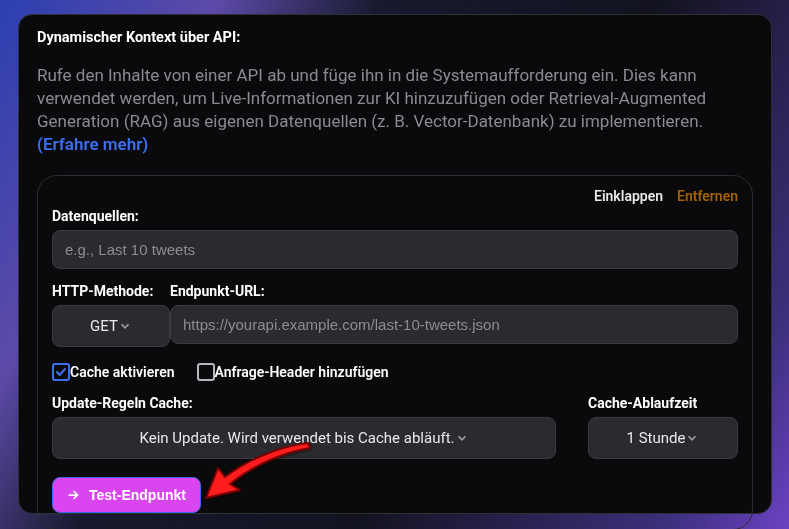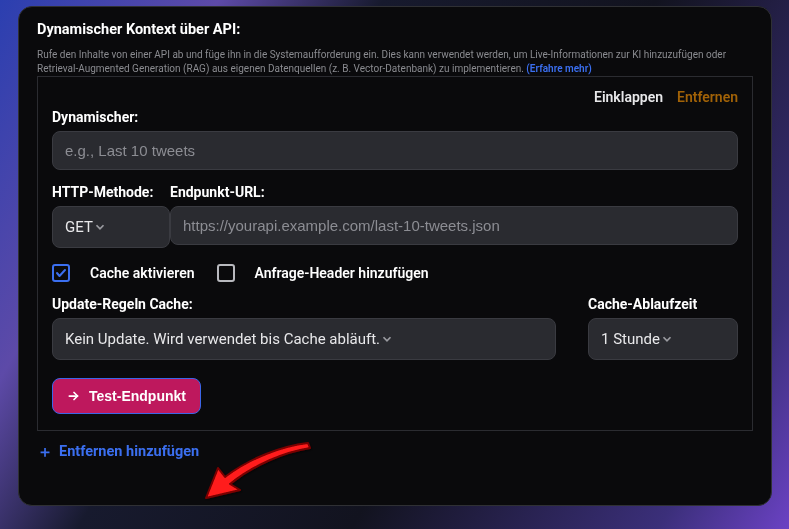--- a/index.html
+++ b/index.html
@@ -5,48 +5,48 @@
   * { box-sizing: border-box; margin: 0; padding: 0; }
   html, body { width: 789px; height: 529px; }
   body {
     font-family: -apple-system, BlinkMacSystemFont, "Segoe UI", Roboto, Helvetica, Arial, sans-serif;
     background: linear-gradient(120deg, #2b3fb0 0%, #5d4aa8 20%, #171a2e 35%, #12131f 60%, #3b2f7a 88%, #6b42c4 100%);
     position: relative;
     overflow: hidden;
   }
   .panel {
     position: absolute;
-    left: 18px; top: 6px;
+    left: 18px; top: 14px;
     width: 754px; height: 500px;
     background: #0a0a0c;
     border: 1px solid #2f3034;
     border-radius: 14px;
     padding: 14px 18px 12px 18px;
     color: #e8e8ea;
   }
   .title {
     font-size: 14.5px;
     font-weight: 700;
     color: #fff;
   }
   .desc {
-    font-size: 10px;
+    font-size: 17px;
     line-height: 1.35;
     color: #8a8b90;
-    margin-top: 10px;
+    margin-top: 18px;
   }
   .desc a, .learn-more {
     color: #3b6ff0;
     text-decoration: none;
     font-weight: 600;
   }
   .card {
-    margin-top: 1px;
+    margin-top: 19px;
     border: 1px solid #2b2c31;
-    border-radius: 0;
+    border-radius: 20px;
     padding: 12px 14px 16px 14px;
     position: relative;
   }
   .card-top {
     display: flex;
     justify-content: flex-end;
     gap: 14px;
     font-size: 14px;
     font-weight: 600;
     margin-bottom: 4px;
@@ -71,56 +71,56 @@
     outline: none;
   }
   .text-input::placeholder { color: #8c8d93; }
   .row { display: flex; gap: 0; margin-top: 14px; }
   .col { display: flex; flex-direction: column; }
   .col.method { width: 118px; }
   .col.url { flex: 1; }
   .select-box {
     display: flex;
     align-items: center;
-    justify-content: flex-start;
+    justify-content: center;
     cursor: pointer;
     height: 42px;
   }
   .select-box .chev {
     width: 14px; height: 14px;
     display: inline-flex;
     align-items: center; justify-content: center;
     color: #9a9ba0;
   }
   .checks {
     display: flex;
     gap: 22px;
     margin-top: 16px;
     align-items: center;
   }
   .check {
-    display: flex; align-items: center; gap: 20px;
+    display: flex; align-items: center; gap: 0;
     font-size: 14px; font-weight: 600; color: #fff;
     cursor: pointer;
   }
   .cbox {
     width: 18px; height: 18px;
     border: 2px solid #3b6ff0;
     border-radius: 3px;
     background: #0a0a0c;
     display: inline-flex; align-items: center; justify-content: center;
   }
   .cbox.unchecked { border-color: #b8b9be; }
   .cbox svg { width: 12px; height: 12px; }
   .row2 { display: flex; gap: 32px; margin-top: 14px; }
   .col.rule { flex: 1; }
   .col.ttl { width: 150px; }
   .btn-primary {
     margin-top: 18px;
-    background: #be185d;
+    background: #d946ef;
     border: 1px solid #3b66e8;
     color: #fff;
     font-size: 14px;
     font-weight: 700;
     padding: 9px 14px;
     border-radius: 8px;
     display: inline-flex;
     align-items: center;
     gap: 8px;
     cursor: pointer;
@@ -153,21 +153,21 @@
   <div class="desc">
     <span>Rufe den Inhalte von einer API ab und füge ihn in die Systemaufforderung ein. Dies kann verwendet werden, um Live-Informationen zur KI hinzuzufügen oder Retrieval-Augmented Generation (RAG) aus eigenen Datenquellen (z. B. Vector-Datenbank) zu implementieren. </span><a href="#" class="learn-more">(Erfahre mehr)</a>
   </div>
 
   <div class="card">
     <div class="card-top">
       <span class="link-plain">Einklappen</span>
       <span class="link-danger">Entfernen</span>
     </div>
 
-    <label class="label">Dynamischer:</label>
+    <label class="label">Datenquellen:</label>
     <input class="text-input" type="text" placeholder="e.g., Last 10 tweets" style="">
 
     <div class="row">
       <div class="col method">
         <label class="label">HTTP-Methode:</label>
         <div class="select-box">
           <span>GET</span>
           <span class="chev">
             <svg viewBox="0 0 24 24" fill="none" stroke="currentColor" stroke-width="3">
                 <polyline points="6 9 12 15 18 9"></polyline>

